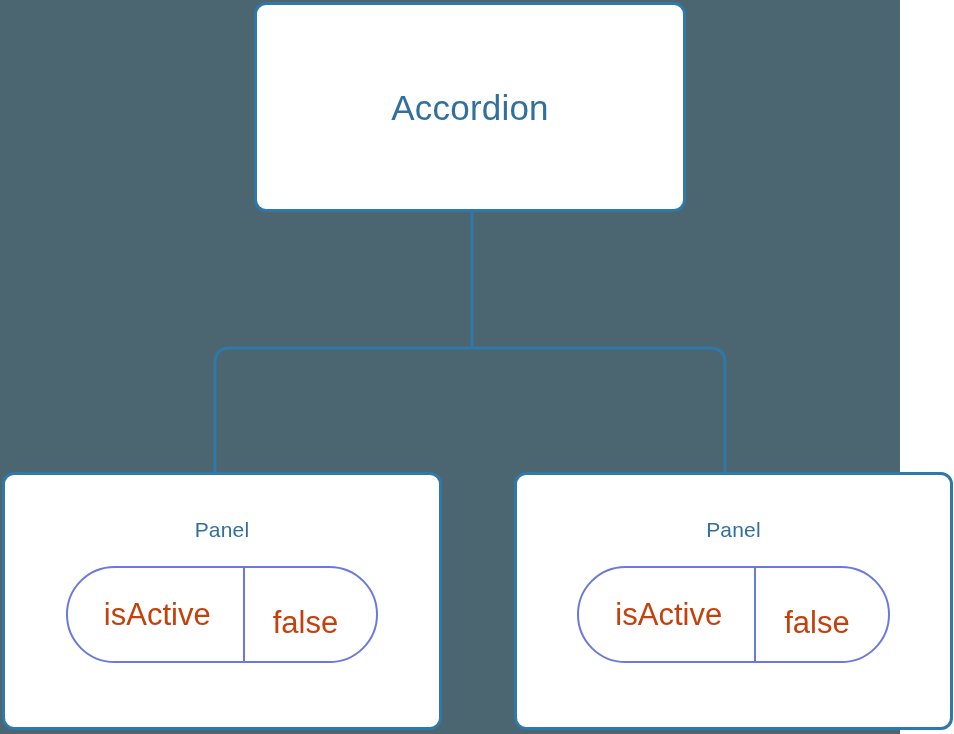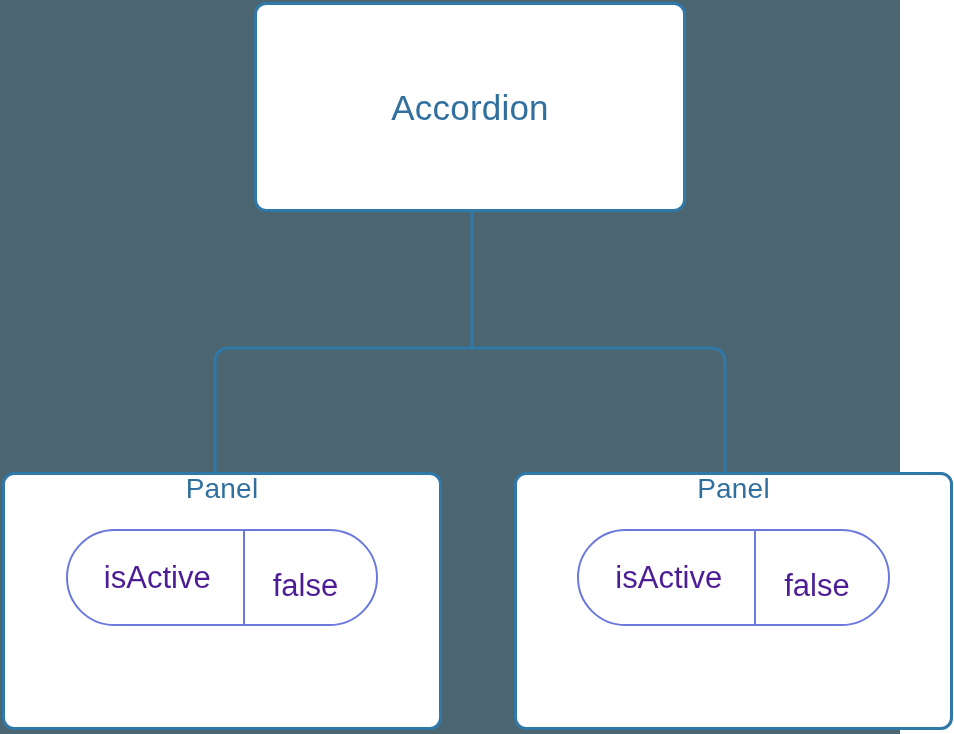--- a/index.html
+++ b/index.html
@@ -63,42 +63,43 @@
   .panel-node {
     top: 472px;
     width: 440px;
     height: 258px;
     justify-content: flex-start;
   }
   #node-panel-0 { left: 2px; width: 440px; }
   #node-panel-1 { left: 514px; width: 439px; }
 
   .panel-node .node-title {
-    font-size: 28px;
+    margin-top: 44px;
+    font-size: 21px;
   }
 
   
   .prop-pill {
     margin-top: 26px;
     display: flex;
     align-items: stretch;
     border: 2px solid #6b79de;
     border-radius: 50px;
     height: 97px;
     box-sizing: border-box;
     background: #ffffff;
     overflow: hidden;
   }
 
   .prop-key,
   .prop-value {
     display: flex;
     align-items: center;
     justify-content: center;
-    color: #4c1d95;
+    color: #c2410c;
     font-size: 31px;
     line-height: 1;
     white-space: nowrap;
     box-sizing: border-box;
   }
 
   .prop-key {
     padding: 0 32px 0 36px;
   }
 

